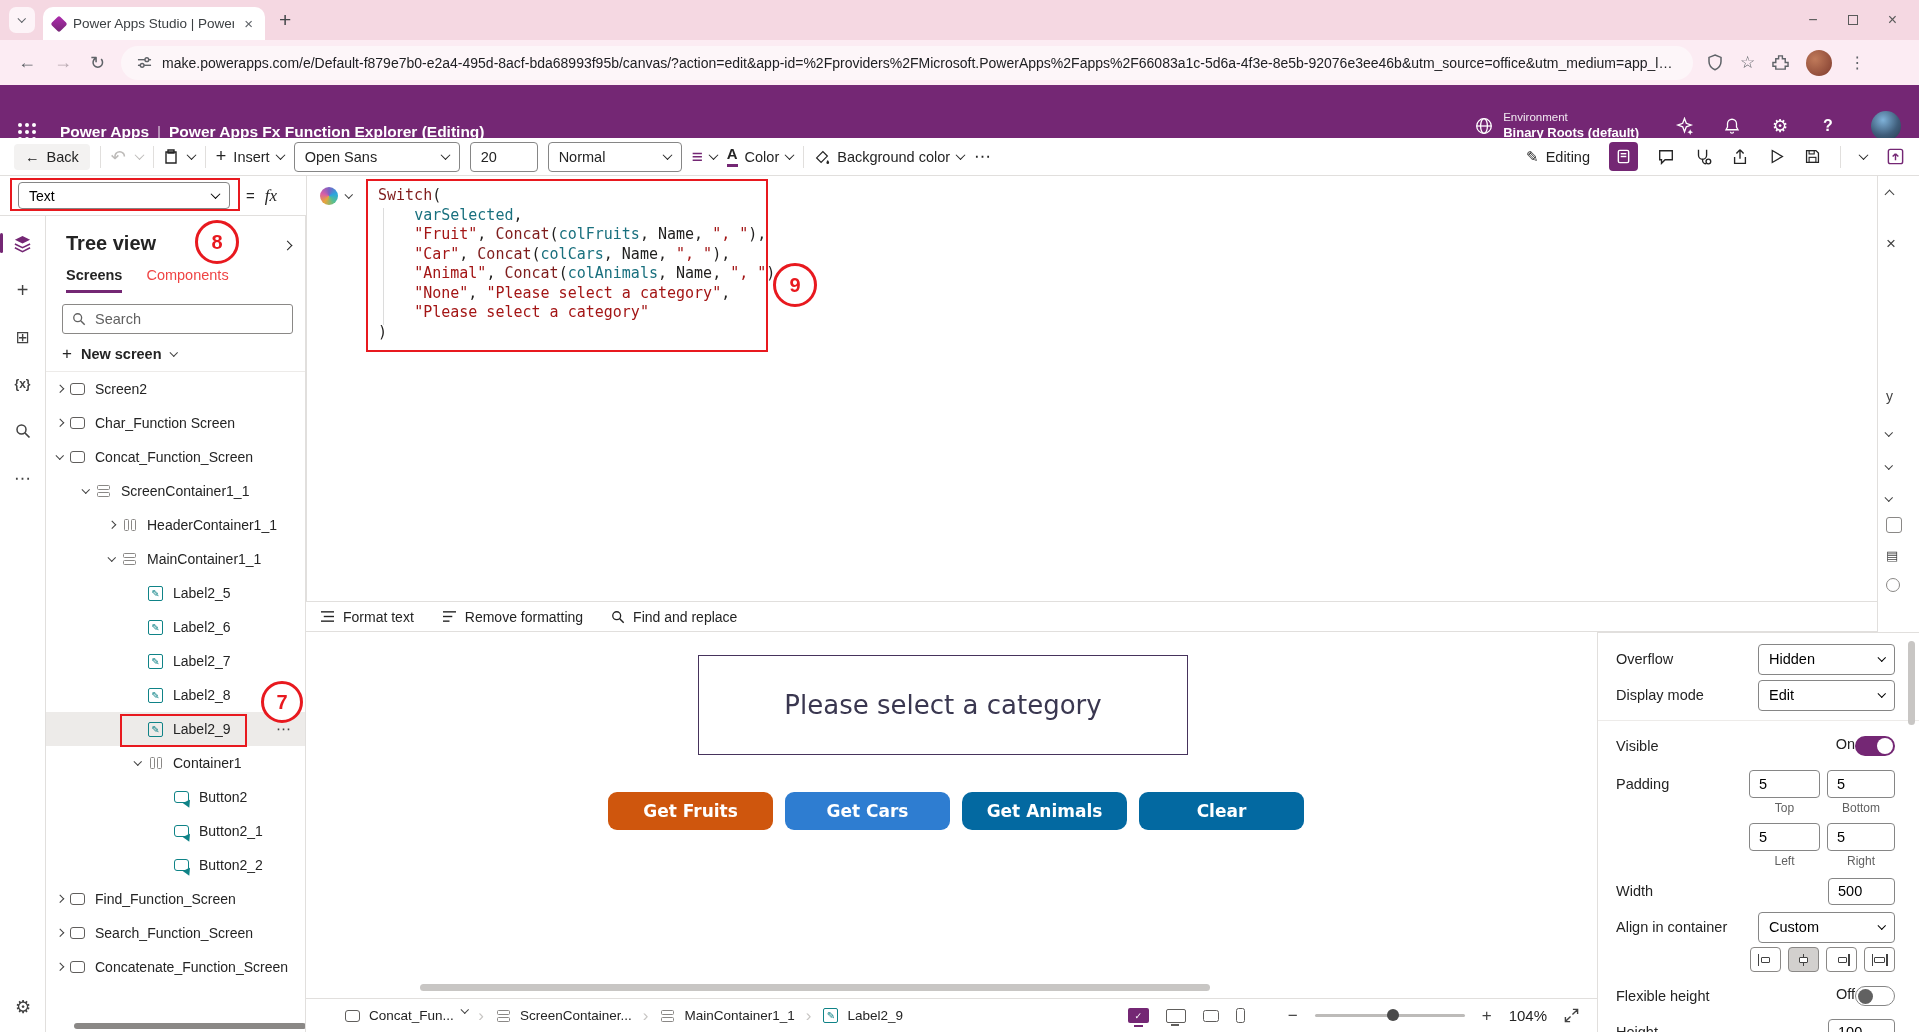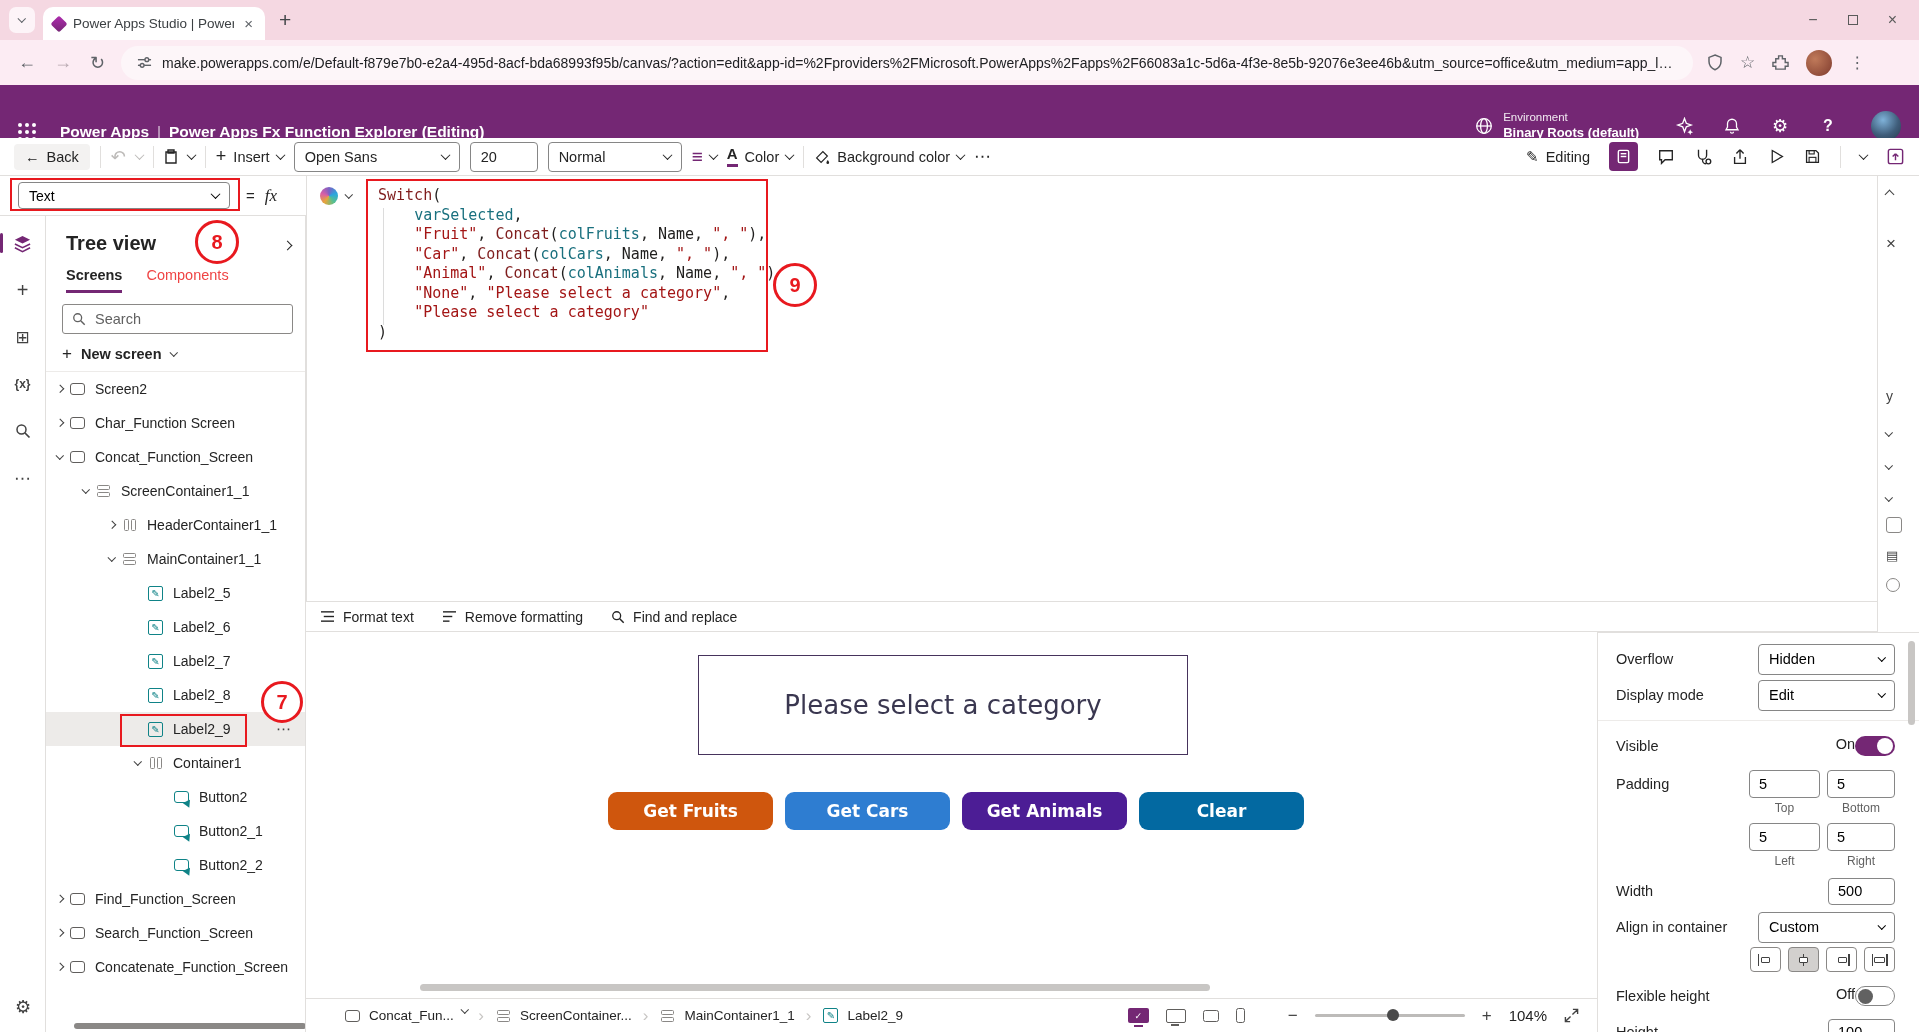--- a/index.html
+++ b/index.html
@@ -661,21 +661,21 @@
     </div>
   </div>
 
   <div class="canvas">
     <div class="applabel">
         <span>Please select a category</span>
       </div>
     <div class="btnrow" id="btnrow">
         <div class="cbtn" style="background: rgb(207, 86, 13);">Get Fruits</div>
         <div class="cbtn" style="background: rgb(46, 125, 209);">Get Cars</div>
-        <div class="cbtn" style="background: #4c1d95;">Get Animals</div>
+        <div class="cbtn" style="background: #0369a1; border-radius: 10px;">Get Animals</div>
         <div class="cbtn" style="background: #0369a1;">Clear</div>
       </div>
     <div class="canvscroll"></div>
   </div>
 
   <div class="props">
     <div id="proprows">
         <div class="prow">
           <span class="plabel">Overflow</span>
       <span class="pdd">

